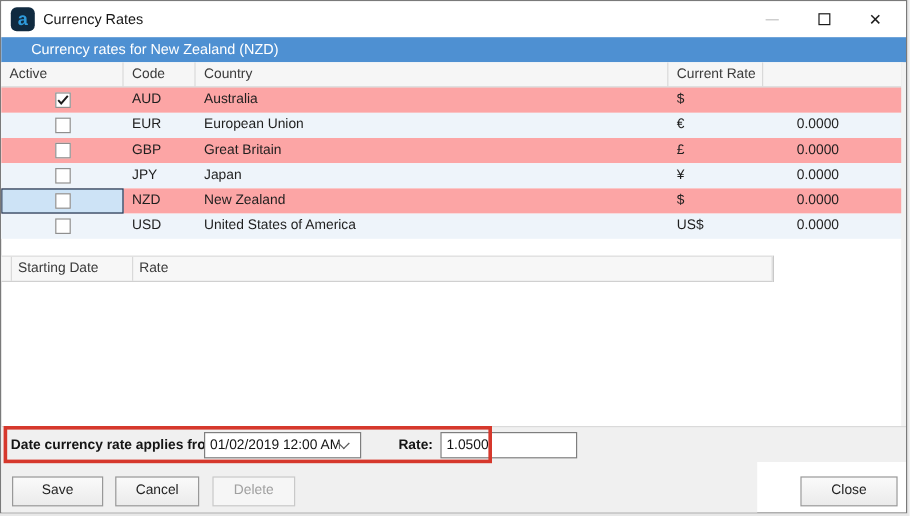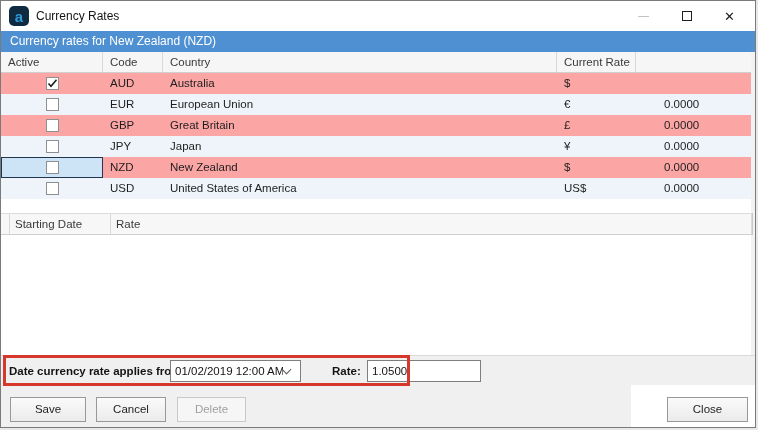--- a/index.html
+++ b/index.html
@@ -15,21 +15,21 @@
   .win-title { position:absolute; left:35px; top:0; height:30px; line-height:30px;
                font-size:12px; color:#141414; }
   .win-controls { position:absolute; right:6px; top:0; height:30px; display:flex; }
   .win-btn { width:43px; height:30px; display:flex; align-items:center; justify-content:center; }
   .min-glyph { width:11px; height:1px; background:#c3c3c3; }
   .max-glyph { width:10px; height:10px; border:1px solid #1c1c1c; background:transparent; }
   .close-glyph { font-size:13px; color:#1c1c1c; line-height:1; }
 
   
   .banner { position:absolute; top:30px; left:0; width:756px; height:21px; background:#4e90d2;
-            color:#ffffff; font-size:12px; line-height:21px; padding-left:9px; }
+            color:#ffffff; font-size:12px; line-height:21px; padding-left:25px; }
 
   
   .grid1 { position:absolute; top:51px; left:0; width:752px; height:147px; background:#fff;
            border-right:1px solid #c9c9c9; }
   .right-strip { position:absolute; top:51px; right:0; width:4px; height:303px; background:#f2f2f2; }
   .g-header { display:flex; height:21px; background:#f6f6f6; border-bottom:1px solid #d0d0d0;
               font-size:11.5px; color:#3a3a3a; }
   .g-header .hcell { line-height:20px; border-right:1px solid #d9d9d9; padding-left:7px;
                      overflow:hidden; white-space:nowrap; }
   .c-active { width:102px; } .c-code { width:60px; } .c-country { width:394px; }
@@ -37,21 +37,21 @@
   .g1-row { display:flex; height:21px; line-height:21px; font-size:11.5px; color:#1e1e1e;
             background:#fca5a5; }
   .g1-row.alt { background:#eef4fa; }
   .cell { padding-left:7px; overflow:hidden; white-space:nowrap; }
   .cb-cell { width:102px; display:flex; align-items:center; justify-content:center; padding:0; }
   .cb-cell.sel { background:#cde3f6; border:1px solid #22354f; }
   .checkbox { width:13px; height:13px; background:#fff; border:1px solid #8f8f8f;
               display:flex; align-items:center; justify-content:center; }
 
   
-  .grid2 { position:absolute; top:212px; left:0; width:752px; height:22px; background:#f9a8d4;
+  .grid2 { position:absolute; top:212px; left:0; width:644px; height:22px; background:#f9a8d4;
            border-right:1px solid #c9c9c9; }
   .g2-header { display:flex; height:22px; background:#f7f7f7; border-top:1px solid #dcdcdc;
                border-bottom:1px solid #d0d0d0; font-size:11.5px; color:#3a3a3a; }
   .g2-header .hcell { line-height:21px; border-right:1px solid #d9d9d9; padding-left:5px; }
   .c2-ind { width:9px; padding:0; } .c2-date { width:101px; } .c2-rate { flex:1; }
 
   
   .entry-bar { position:absolute; top:354px; left:0; width:756px; height:30px; background:#f0f0f0;
                border-top:1px solid #dadada; font-size:11.5px; color:#141414; }
   .entry-label { position:absolute; left:8px; top:0; height:30px; line-height:30px; font-weight:bold; }

